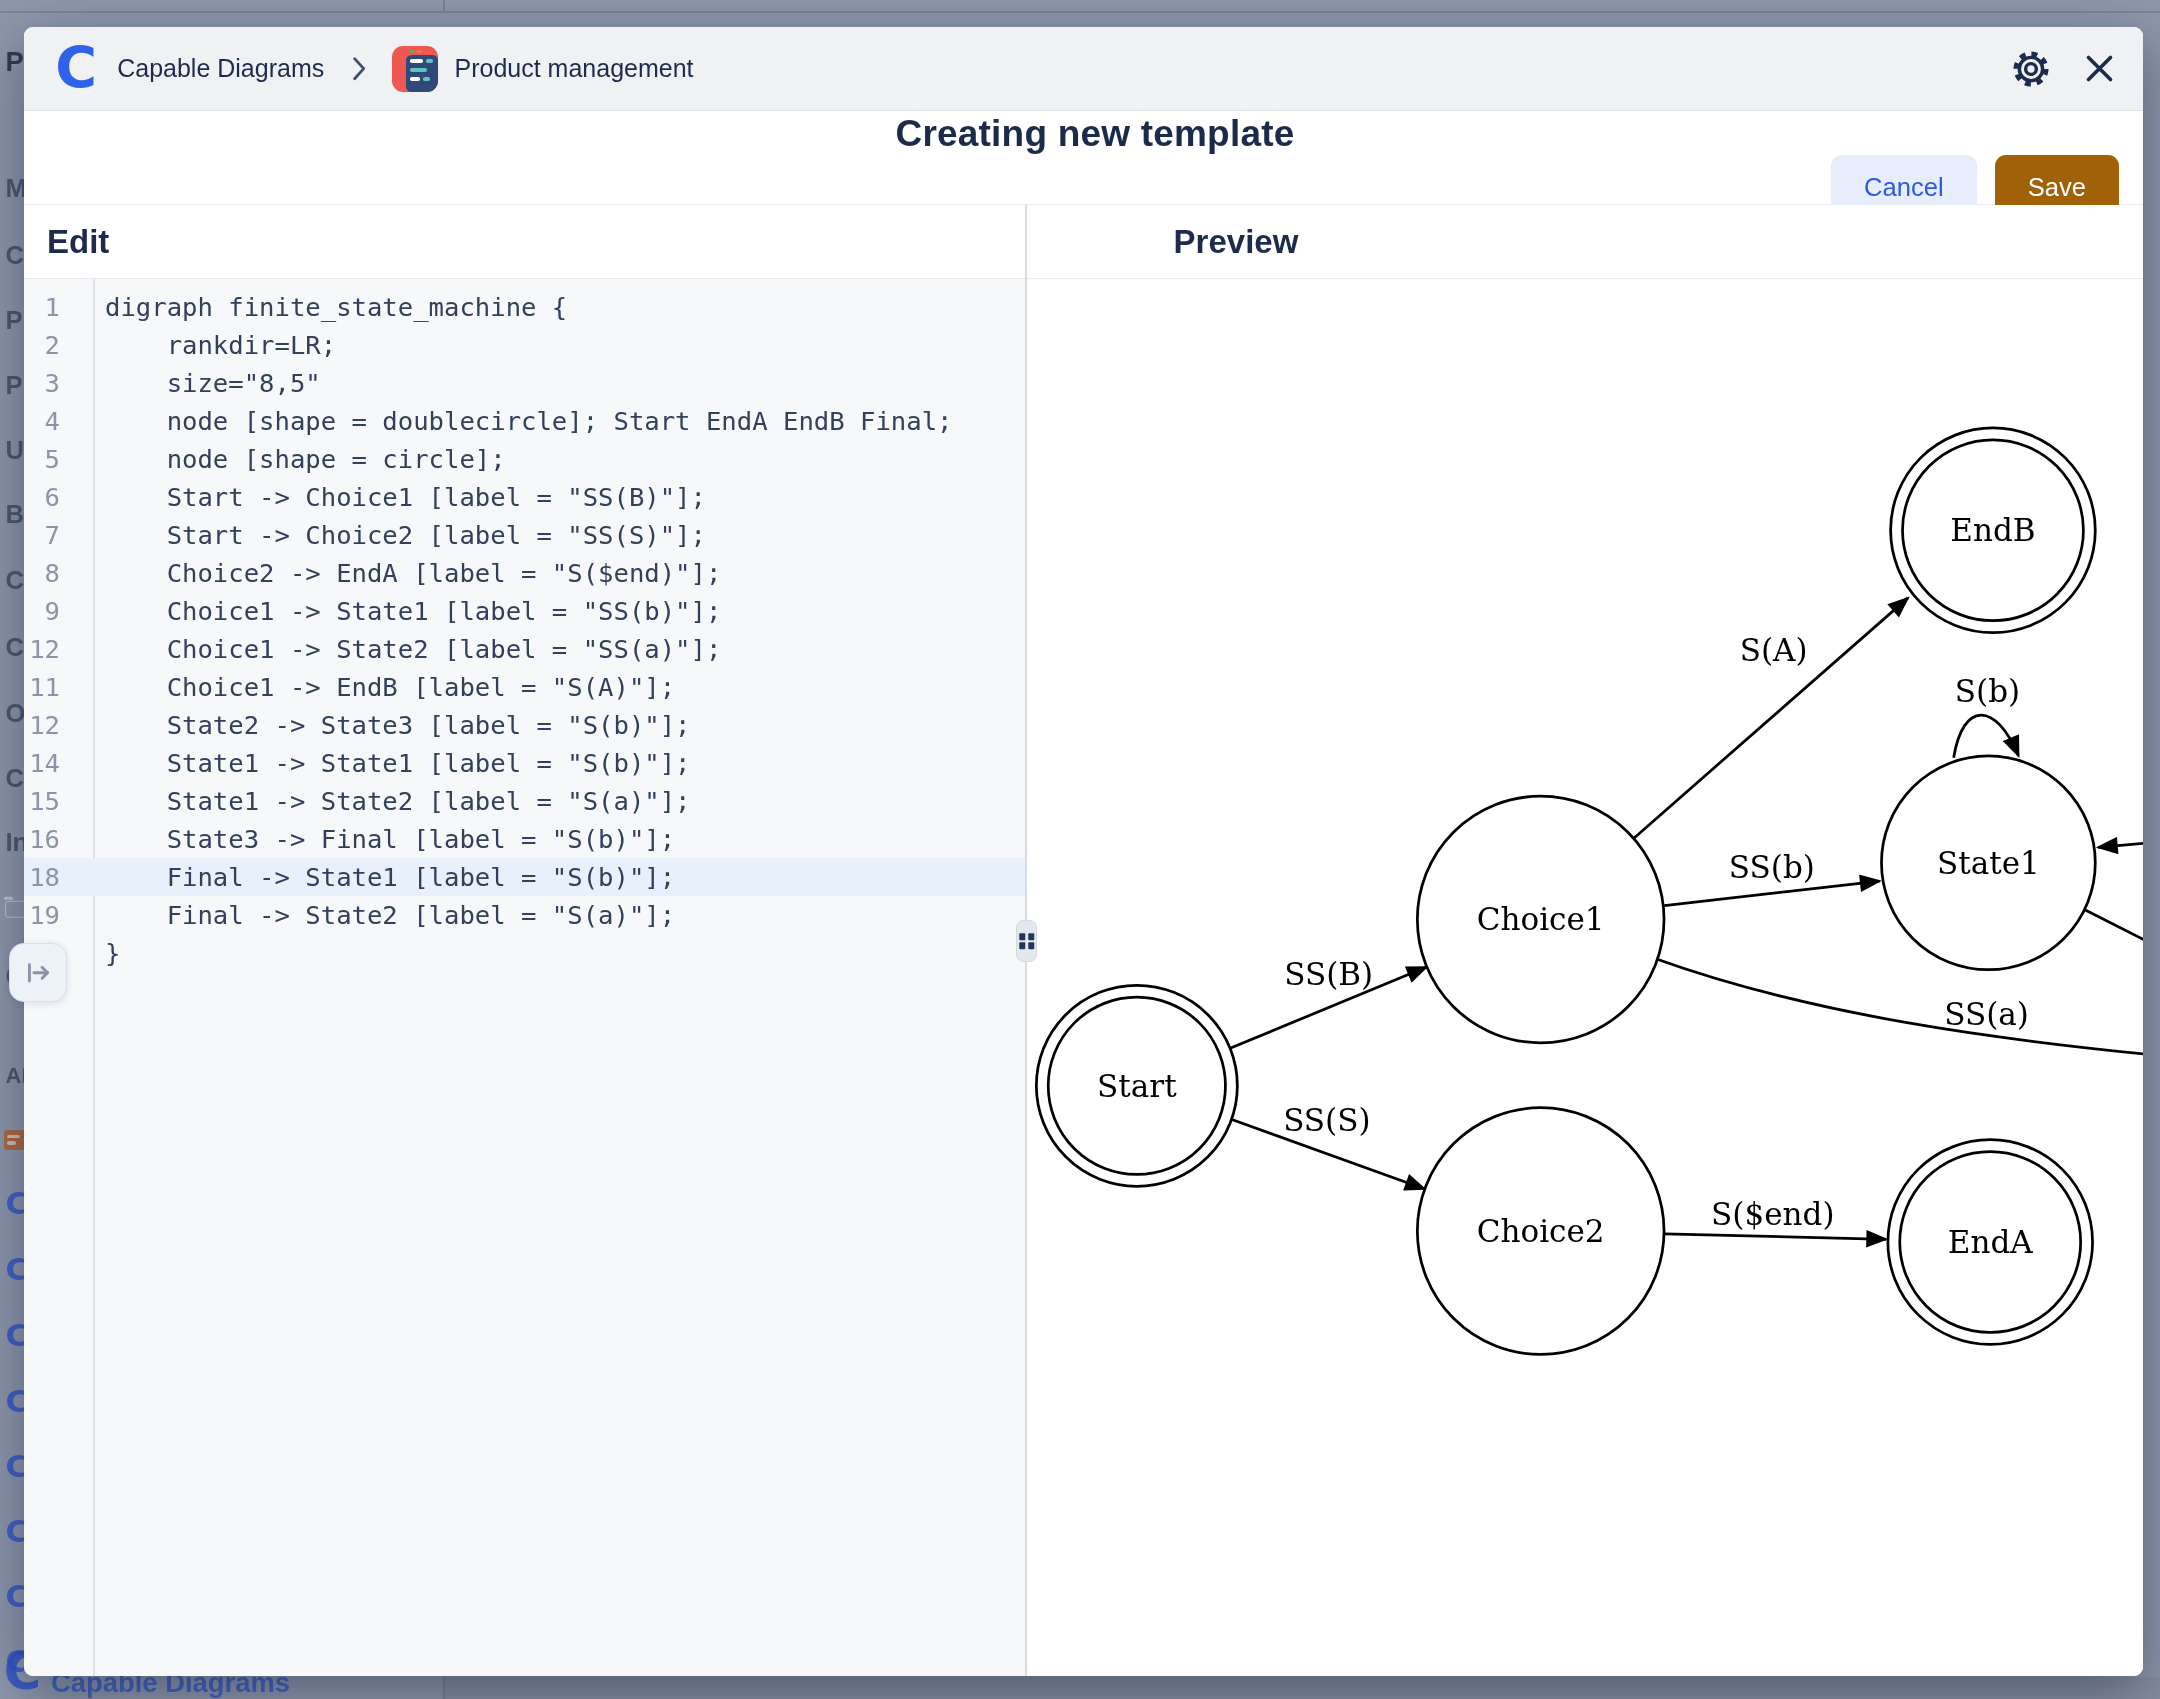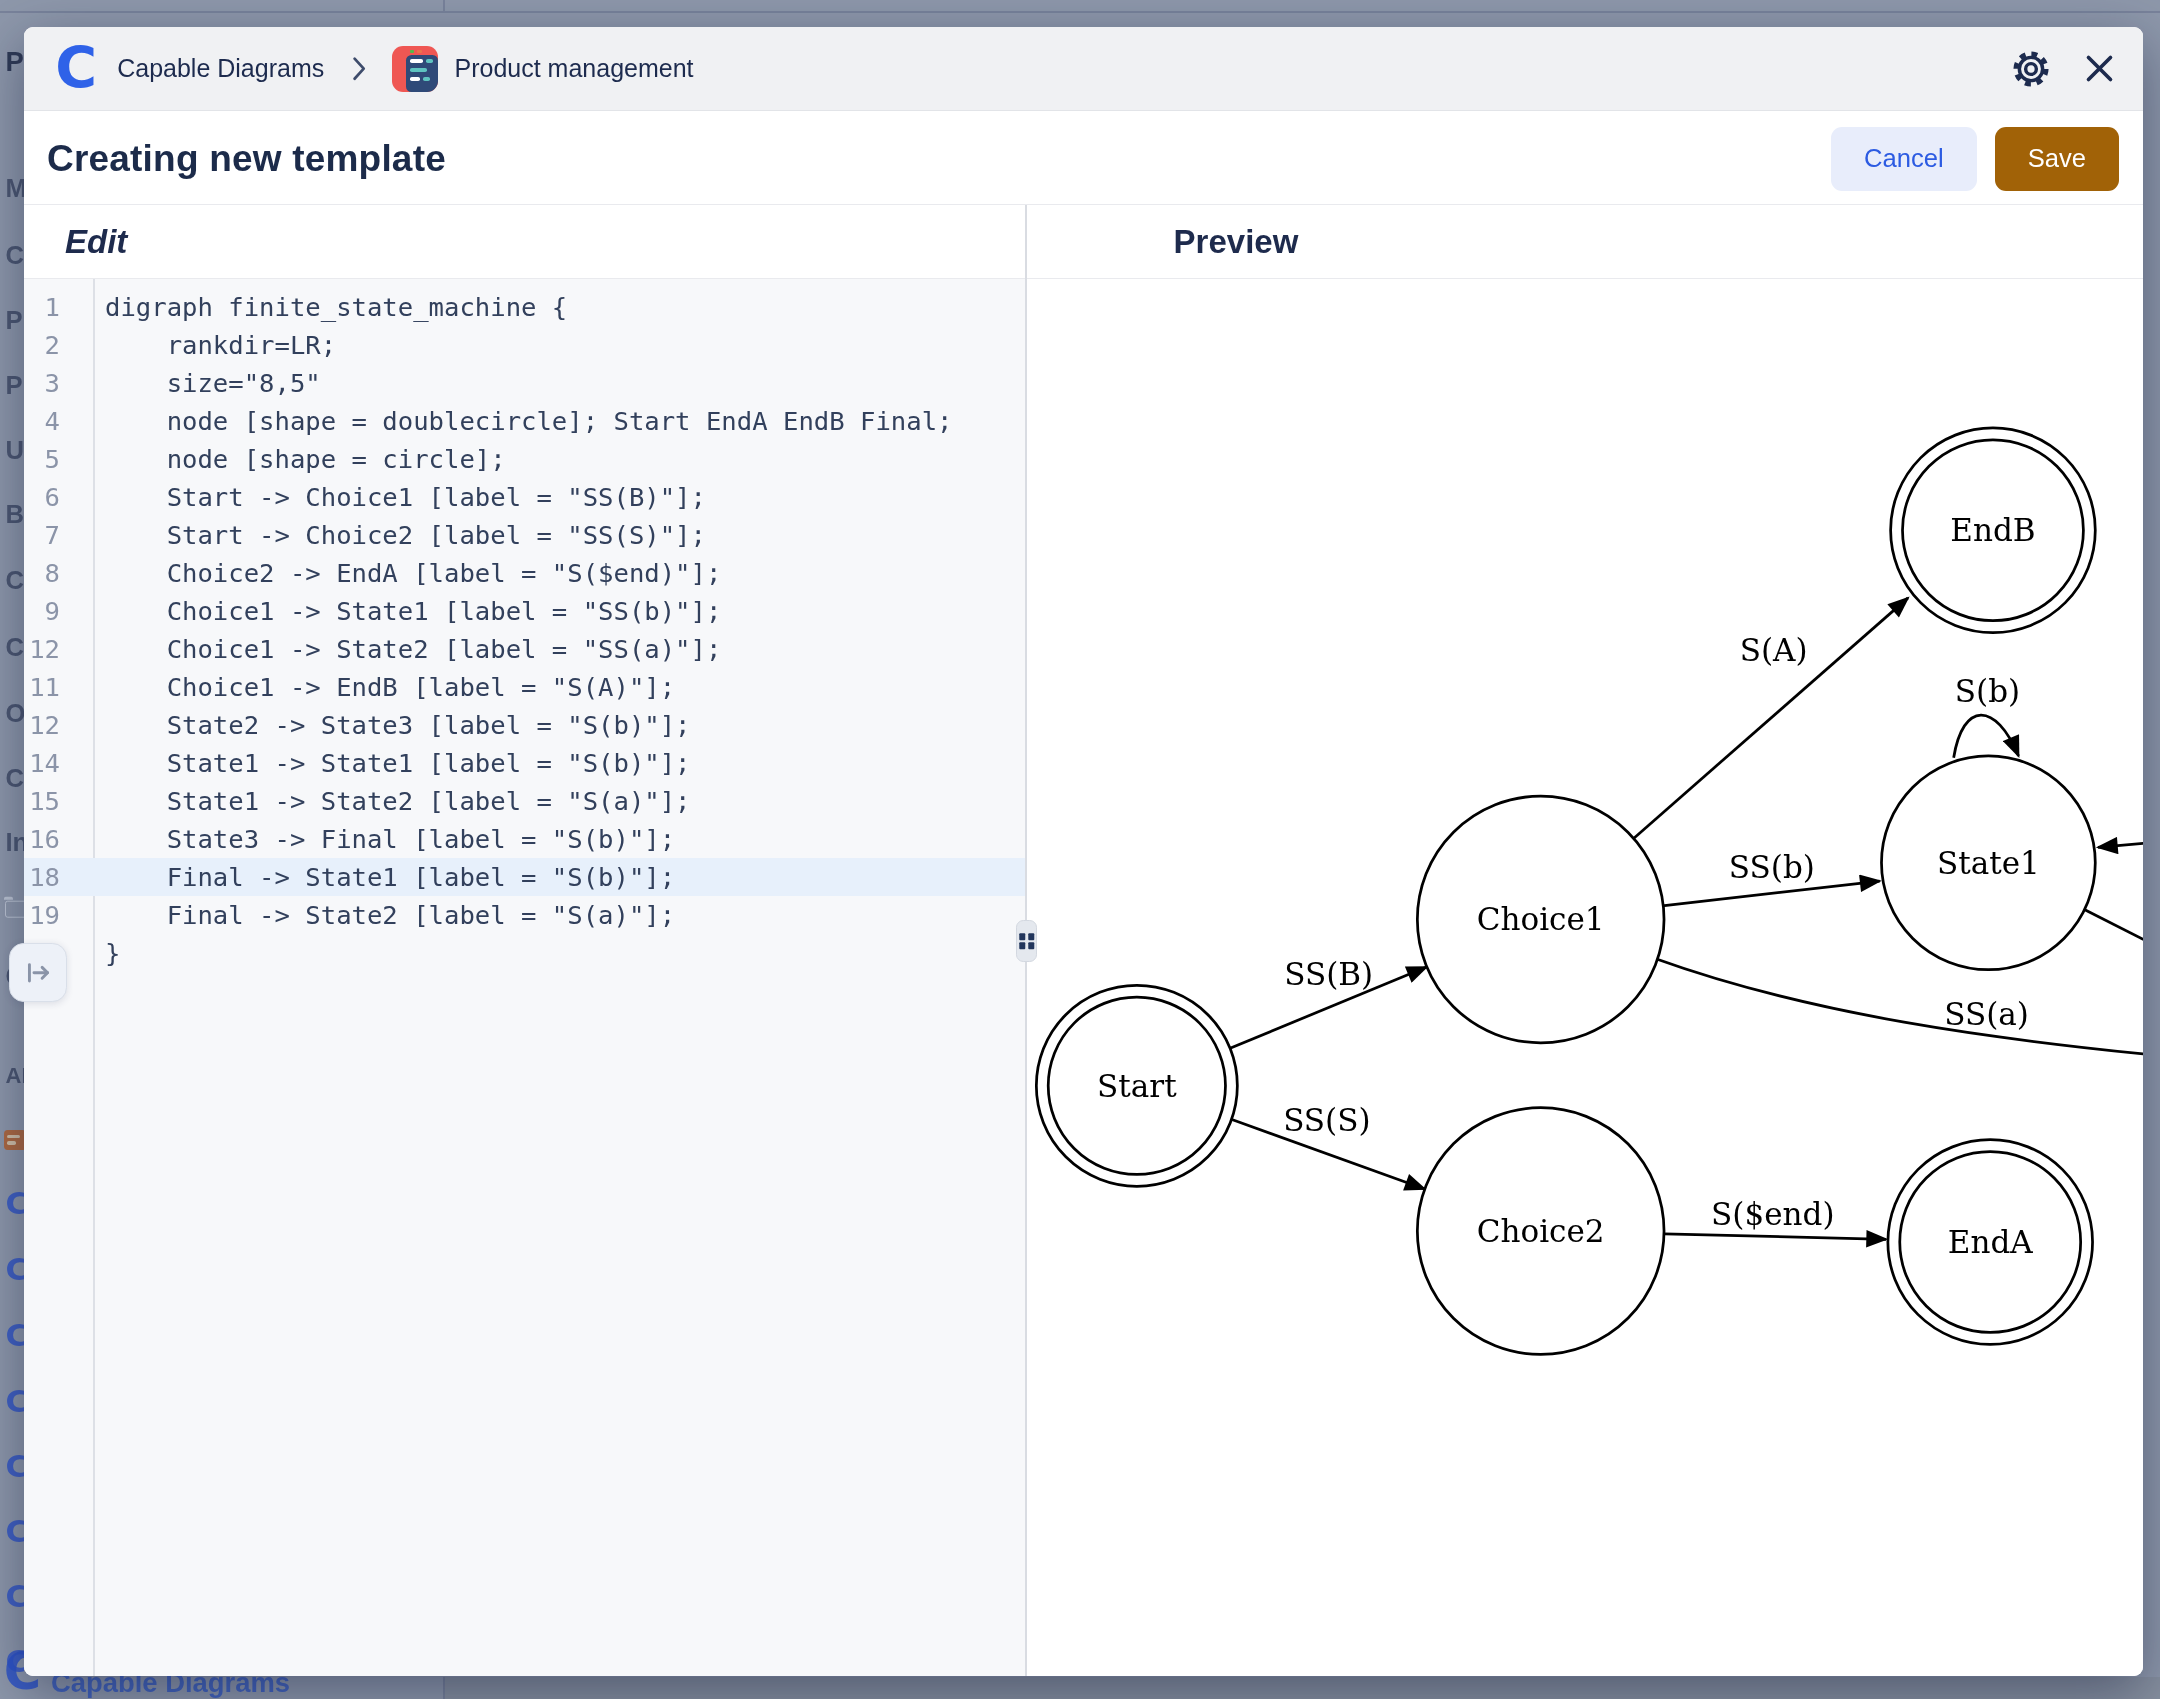--- a/index.html
+++ b/index.html
@@ -42,32 +42,32 @@
   .chev{margin:0 24px 0 25.6px;display:flex;align-items:center;}
   .prod-icon{position:relative;width:46px;height:46px;border-radius:11px;background:#ef5753;overflow:hidden;flex:none;}
   .prod-panel{position:absolute;left:13.7px;top:9.1px;width:32px;height:37px;background:#2f4a78;border-radius:5.5px 5.5px 0 5.5px;}
   .prod-dot{position:absolute;top:3.7px;width:4.6px;height:3.7px;border-radius:0.9px;}
   .prod-bar{position:absolute;height:4.6px;border-radius:1.8px;}
   .crumb2{margin-left:16.4px;font-size:25px;font-weight:500;color:#1d2b4e;}
   .hdr-actions{margin-left:auto;display:flex;align-items:center;gap:31px;margin-right:27.4px;}
   .icon-btn{display:flex;align-items:center;justify-content:center;cursor:pointer;background:none;border:none;padding:0;}
 
   .trow{position:absolute;left:0;top:86px;width:100%;height:92px;display:flex;align-items:center;
-        border-bottom:1.8px solid #e9eaee;box-sizing:border-box;background:#fff;}
+        border-bottom:1.8px solid #e9eaee;box-sizing:border-box;background:#fff;flex-direction:column;}
   .mtitle{margin-left:23px;font-size:37px;font-weight:700;color:#1c2b4a;letter-spacing:0.2px;}
   .t-actions{margin-left:auto;margin-right:24px;display:flex;gap:18px;}
   .btn{height:64px;border:none;border-radius:11px;font-family:"Liberation Sans",sans-serif;
        font-size:25.6px;font-weight:500;cursor:pointer;padding:0 33px;}
   .btn.cancel{background:#e8edfb;color:#2c5be2;}
   .btn.save{background:#a16207;color:#ffffff;}
 
   .phead{position:absolute;left:0;top:178px;width:100%;height:74px;display:flex;
          border-bottom:1.8px solid #e9eaee;box-sizing:border-box;background:#fff;}
   .phead .cell{display:flex;align-items:center;font-size:33px;font-weight:700;color:#1e2b4d;}
-  .cell.edit{width:1124px;padding-left:41px;box-sizing:border-box;font-style:italic;}
+  .cell.edit{width:1124px;padding-left:23px;box-sizing:border-box;}
   .cell.preview{padding-left:25.6px;}
 
   .vdivider{position:absolute;left:1001px;top:178px;width:1.8px;bottom:0;background:#d9dce2;}
   .dragpill{position:absolute;left:992px;top:893px;width:21px;height:42px;border-radius:7.3px;
             background:#e4e8ee;border:0.9px solid #d3d8e0;box-sizing:border-box;cursor:col-resize;}
   .dragpill .dots{position:absolute;left:50%;top:50%;transform:translate(-50%,-50%);
                   display:grid;grid-template-columns:6.4px 6.4px;grid-auto-rows:6.4px;gap:2.7px;}
   .dragpill .dots i{background:#22365c;border-radius:0.9px;}
 
   

